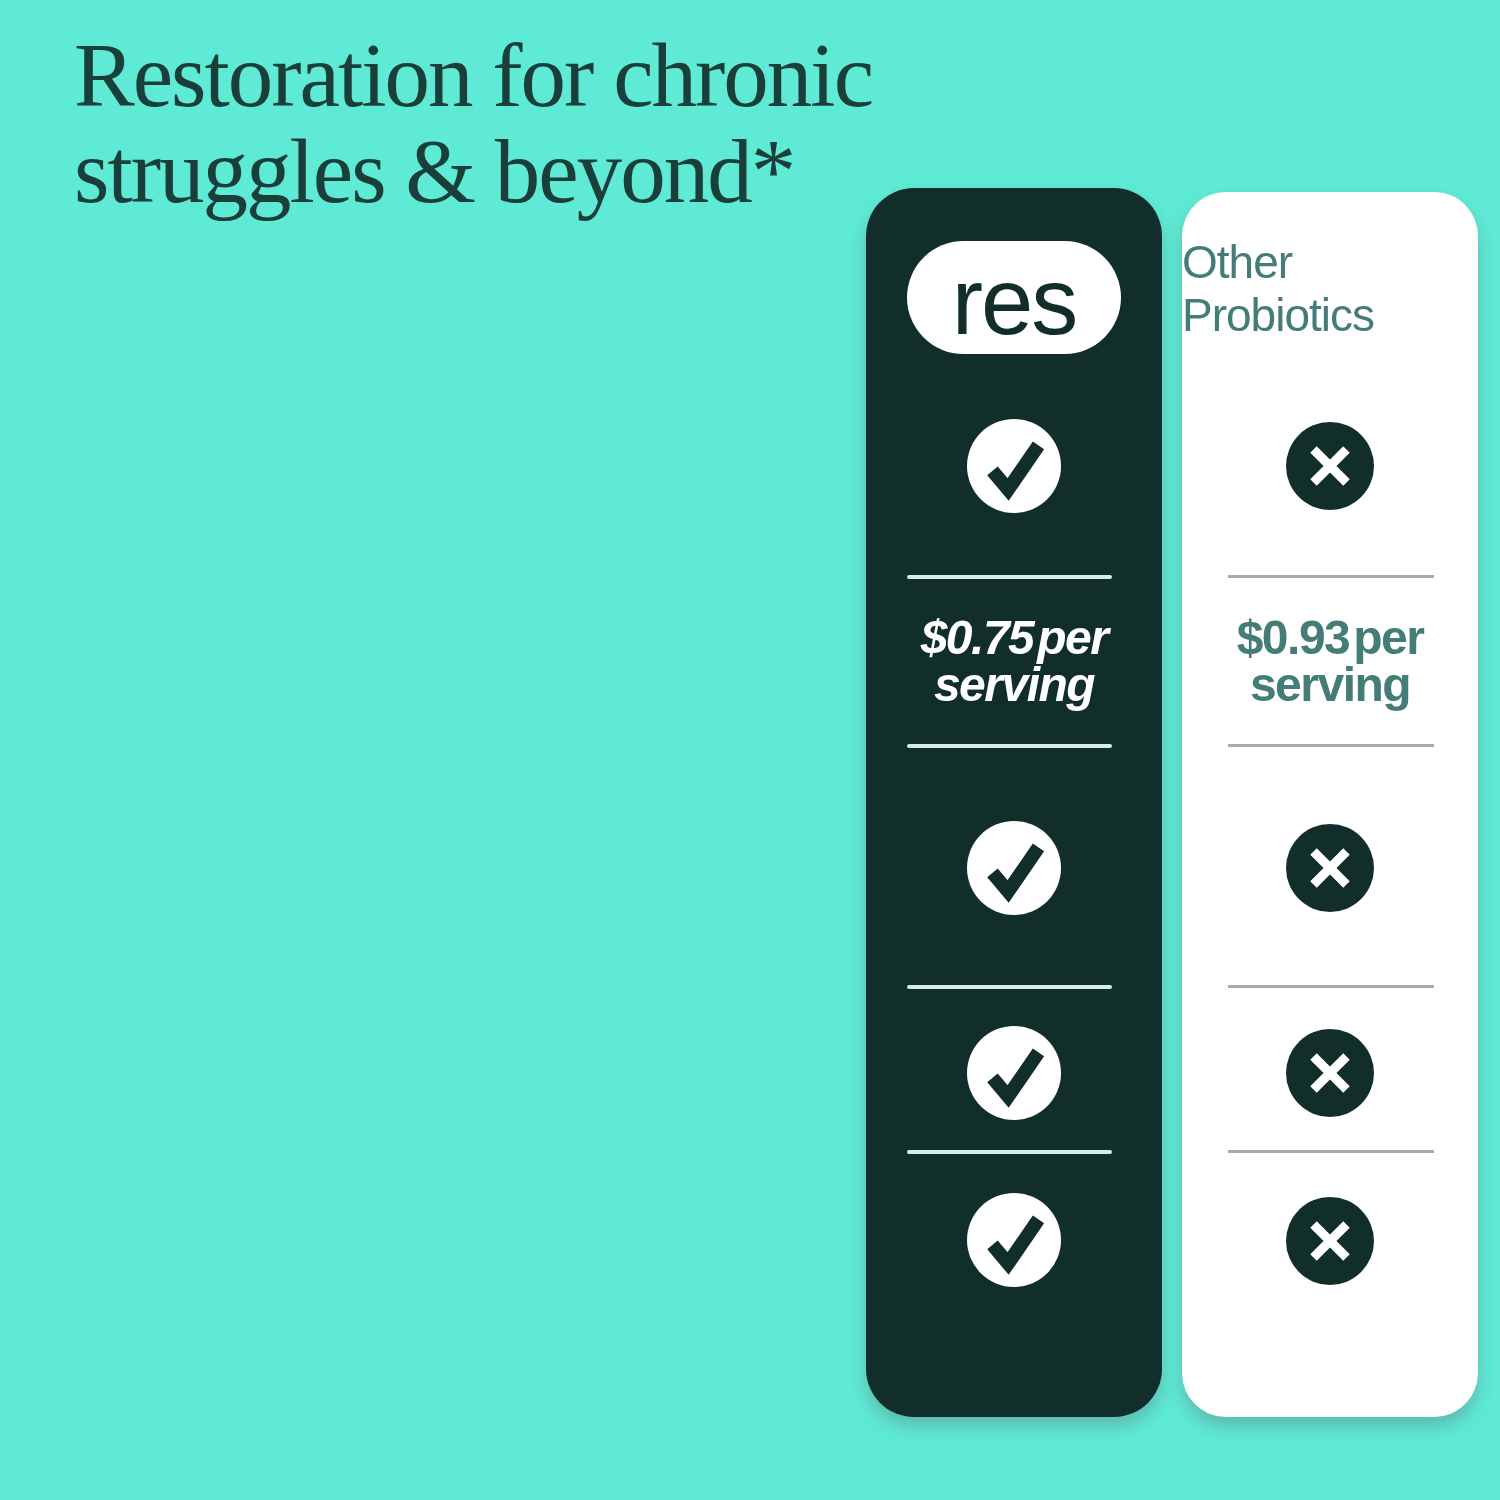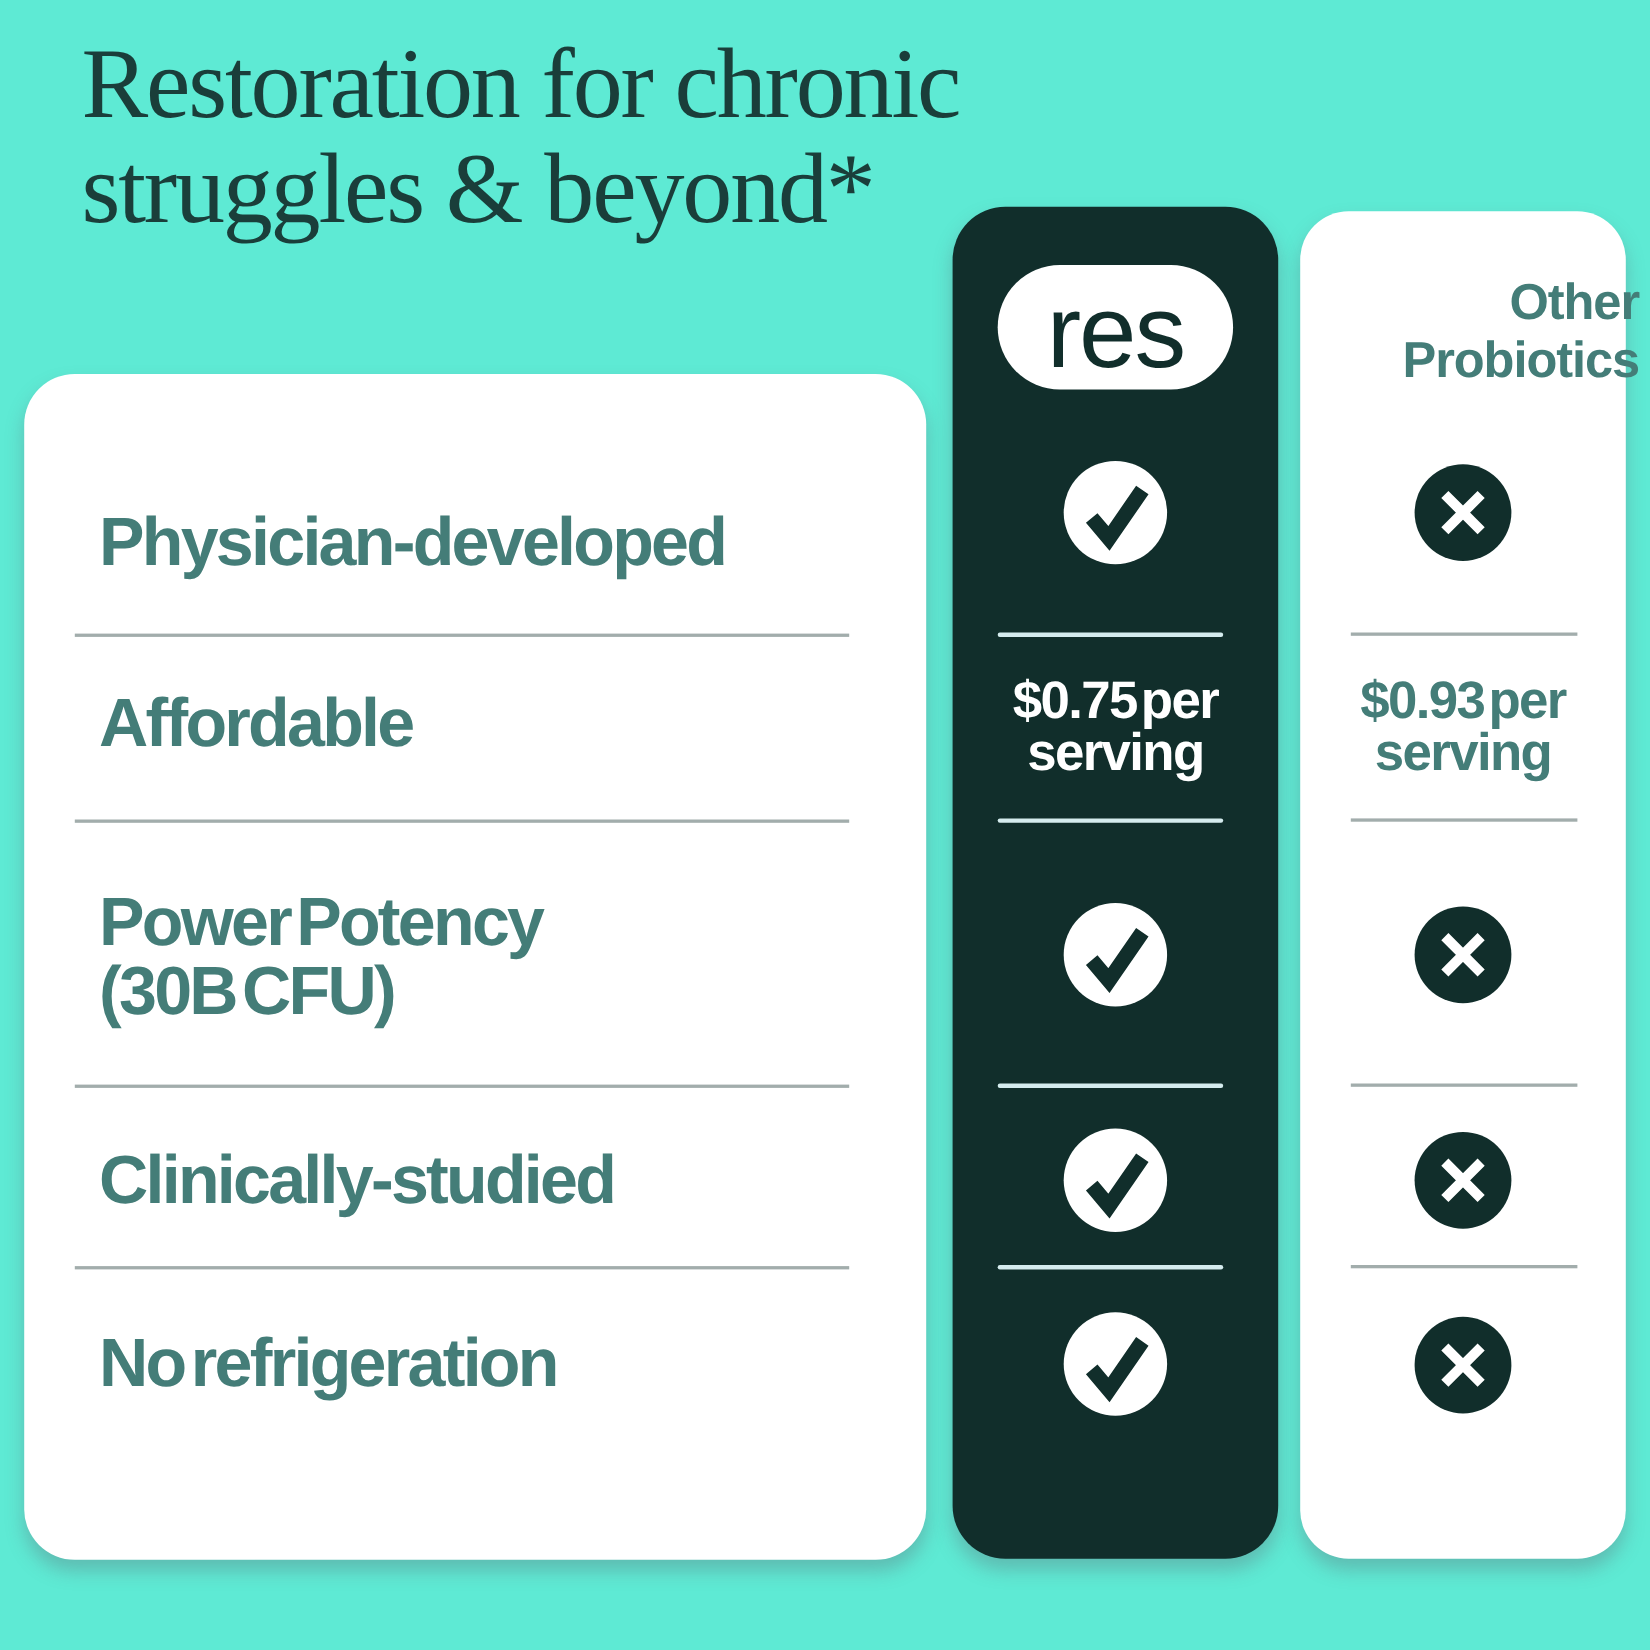--- a/index.html
+++ b/index.html
@@ -42,59 +42,47 @@
     position:relative;top:-5px;margin-top:19px;
   }
   .cell{position:absolute;left:50%;transform:translate(-50%,-50%);}
   .res-col .c1{top:278px;} .res-col .c3{top:680px;} .res-col .c4{top:885px;} .res-col .c5{top:1052px;}
   .check-badge{width:94px;height:94px;border-radius:50%;background:#ffffff;display:block;}
   .price{
     position:absolute;left:0;width:100%;transform:translateY(-50%);text-align:center;
     font-weight:700;font-size:48px;line-height:.98;letter-spacing:-1.5px;word-spacing:-8px;
     white-space:pre-line;
   }
-  .price-light{top:473px;color:#ffffff;}
+  .price-light{top:473px;color:#ffffff;font-style:italic;}
   .hr-light{
     position:absolute;left:41px;width:205px;height:4px;border-radius:2px;background:#d5ecee;
   }
   .res-col .d1{top:387px;} .res-col .d2{top:556px;}
   .res-col .d3{top:797px;} .res-col .d4{top:962px;}
   
   .other-col{left:1182px;top:192px;width:296px;height:1225px;border-radius:44px;}
   .other-header{
-    position:absolute;top:44px;left:0;width:100%;margin:12px;text-align:right;
-    font-weight:700;font-size:46px;line-height:1.15;letter-spacing:-1px;
+    position:absolute;top:44px;left:0;width:100%;margin:0;text-align:left;
+    font-weight:400;font-size:46px;line-height:1.15;letter-spacing:-1px;
     color:#447d78;white-space:pre-line;
   }
   .other-col .c1{top:274px;} .other-col .c3{top:676px;} .other-col .c4{top:881px;} .other-col .c5{top:1049px;}
   .x-badge{width:88px;height:88px;border-radius:50%;background:#112e2b;display:block;}
   .price-teal{top:469px;color:#447d78;}
   .other-col .d1{top:383px;} .other-col .d2{top:552px;}
   .other-col .d3{top:793px;} .other-col .d4{top:958px;}
   svg{display:block;}
 </style>
 </head>
 <body>
 
 <div class="canvas">
 
   <h1 class="headline">Restoration for chronic struggles &amp; beyond*</h1>
 
-  <section class="card features">
-    <div class="feature-label fl1">Physician-developed</div>
-    <div class="hr-gray d1"></div>
-    <div class="feature-label fl2">Affordable</div>
-    <div class="hr-gray d2"></div>
-    <div class="feature-label fl3">Power Potency
-(30B CFU)</div>
-    <div class="hr-gray d3"></div>
-    <div class="feature-label fl4">Clinically-studied</div>
-    <div class="hr-gray d4"></div>
-    <div class="feature-label fl5">No refrigeration</div>
-  </section>
 
   <section class="card res-col">
     <div class="res-pill">
       <span>res</span>
     </div>
 
     <div class="cell c1">
       <span class="check-badge">
         <svg width="94" height="94" viewBox="0 0 48 48">
           <path d="M13 26.5 L21 36 L36.5 13.5" fill="none" stroke="#112e2b" stroke-width="7" stroke-linejoin="miter"></path>

